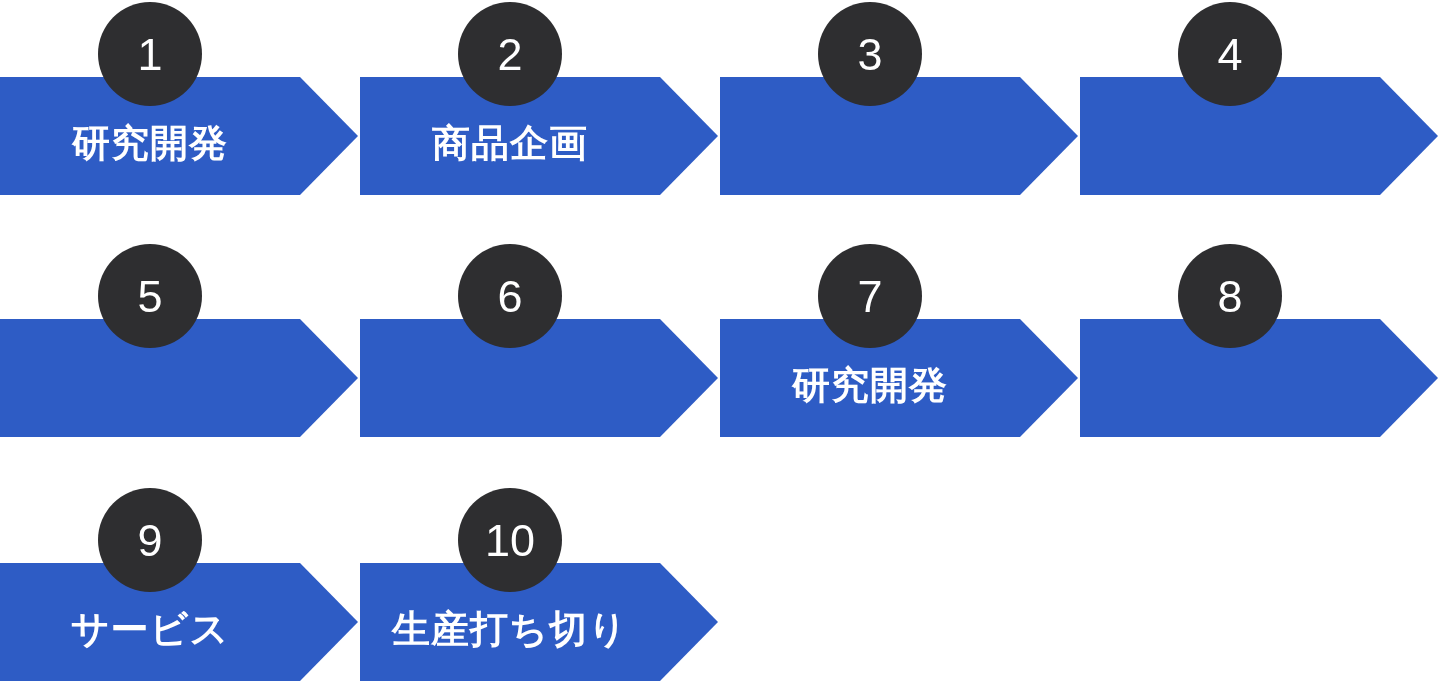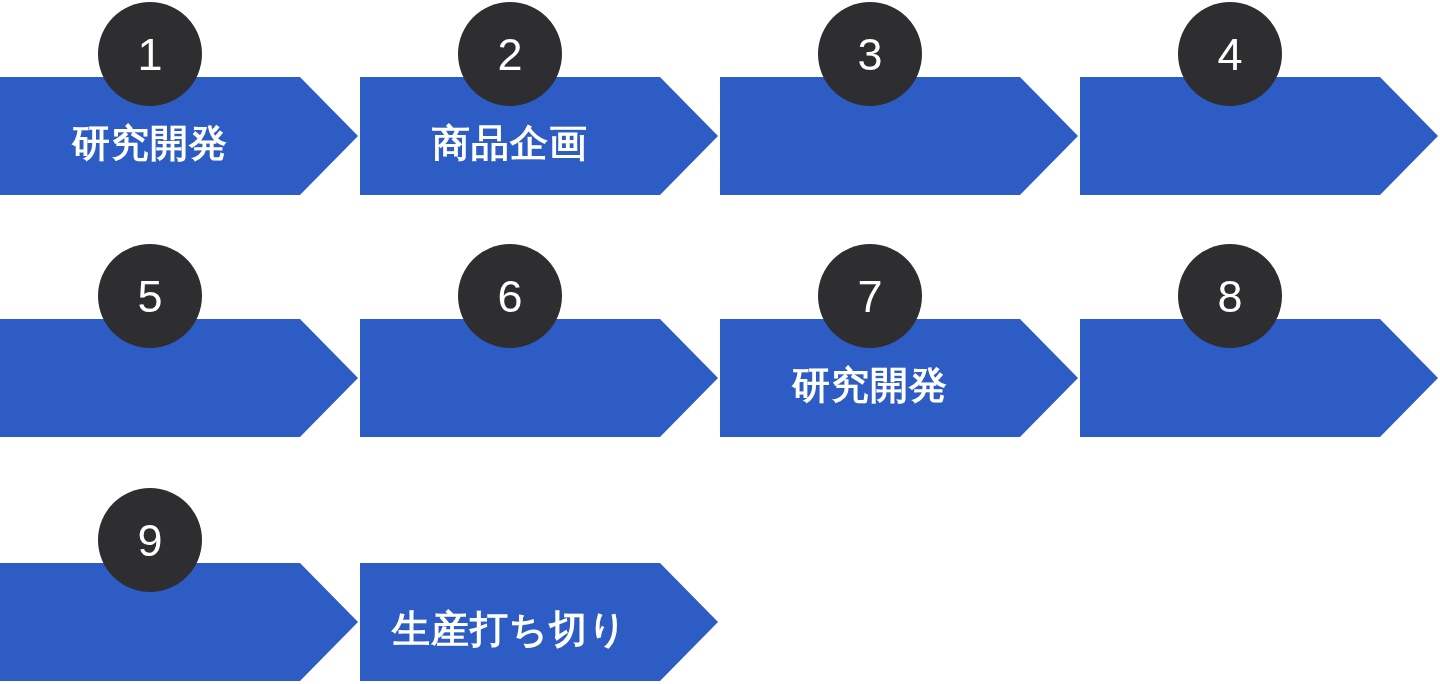--- a/index.html
+++ b/index.html
@@ -132,23 +132,27 @@
       <div class="arrow-shape"></div>
       <div class="number-badge">
         <span>8</span>
       </div>
     </div>
   </div>
 
   <div class="flow-row row-3">
     <div class="step">
       <div class="arrow-shape"></div>
+      <div class="step-label">サービス</div>
       <div class="number-badge">
         <span>9</span>
       </div>
     </div>
     <div class="step">
       <div class="arrow-shape"></div>
       <div class="step-label">生産打ち切り</div>
+      <div class="number-badge">
+        <span>10</span>
+      </div>
     </div>
   </div>
 
 </div>
 
 </body></html>

